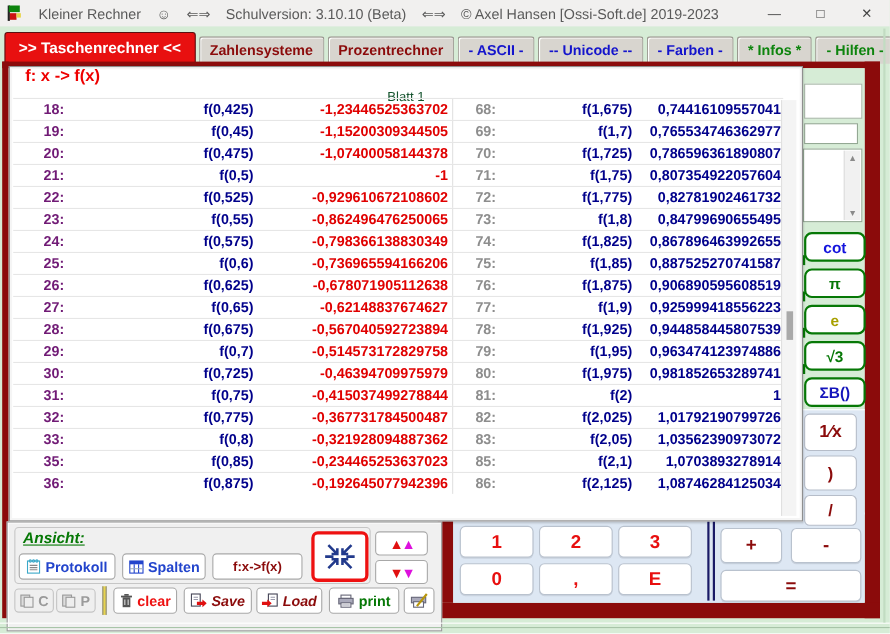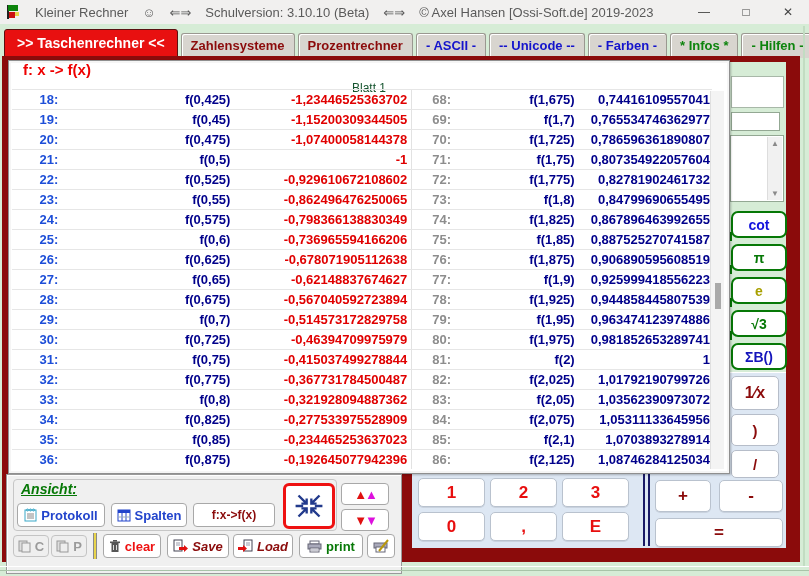--- a/index.html
+++ b/index.html
@@ -83,21 +83,21 @@
 
   
   #sheet { position:absolute; left:8px; top:60px; width:722px; height:414px; background:#fff;
            border:1px solid #8f8f8f; box-shadow:inset 0 0 0 2px #f5f5f5, 1px 1px 2px rgba(0,0,0,0.25); }
   #sheet-header { position:absolute; left:0; top:0; width:100%; height:28px; }
   #sheet-title { position:absolute; left:14px; top:0; color:#ee0000; font-weight:bold; font-size:15px; }
   #sheet-blatt { position:absolute; left:50%; transform:translateX(-50%); top:20px; color:#14532d; font-size:12px; }
   #sheet-rows { position:absolute; left:3px; top:28px; width:700px; }
   .trow { display:flex; height:20px; line-height:19px; border-top:1px solid #e6e6e6; font-size:13px; font-weight:bold; }
   .cell { text-align:right; white-space:nowrap; overflow:hidden; }
-  .c-n1 { width:48px;  color:#1d4ed8; }
+  .c-n1 { width:48px;  color:#701a75; }
   .c-f1 { width:178px; color:#00008b; }
   .c-v1 { width:188px; border-right:1px solid #e2e2e2; padding-right:4px; }
   .c-n2 { width:40px;  color:#8d8d8d; }
   .c-f2 { width:128px; color:#00008b; }
   .c-v2 { width:142px; padding-right:2px; }
   .val.neg { color:#e00000; }
   .val.pos { color:#00008b; }
   #sheet-scrollbar { position:absolute; right:5px; top:30px; width:14px; height:378px; background:#f4f4f4;
                      border-left:1px solid #e0e0e0; }
   #sheet-thumb { position:absolute; left:4px; top:192px; width:6px; height:26px; background:#a9a9a9; }
@@ -346,28 +346,20 @@
         </div>
         <div class="trow">
           <div class="cell c-n1">33:</div>
           <div class="cell c-f1">f(0,8)</div>
           <div class="cell c-v1 val neg">-0,321928094887362</div>
           <div class="cell c-n2">83:</div>
           <div class="cell c-f2">f(2,05)</div>
           <div class="cell c-v2 val pos">1,03562390973072</div>
         </div>
         <div class="trow">
-          <div class="cell c-n1">34:</div>
-          <div class="cell c-f1">f(0,825)</div>
-          <div class="cell c-v1 val neg">-0,277533975528909</div>
-          <div class="cell c-n2">84:</div>
-          <div class="cell c-f2">f(2,075)</div>
-          <div class="cell c-v2 val pos">1,05311133645956</div>
-        </div>
-        <div class="trow">
           <div class="cell c-n1">35:</div>
           <div class="cell c-f1">f(0,85)</div>
           <div class="cell c-v1 val neg">-0,234465253637023</div>
           <div class="cell c-n2">85:</div>
           <div class="cell c-f2">f(2,1)</div>
           <div class="cell c-v2 val pos">1,0703893278914</div>
         </div>
         <div class="trow">
           <div class="cell c-n1">36:</div>
           <div class="cell c-f1">f(0,875)</div>

